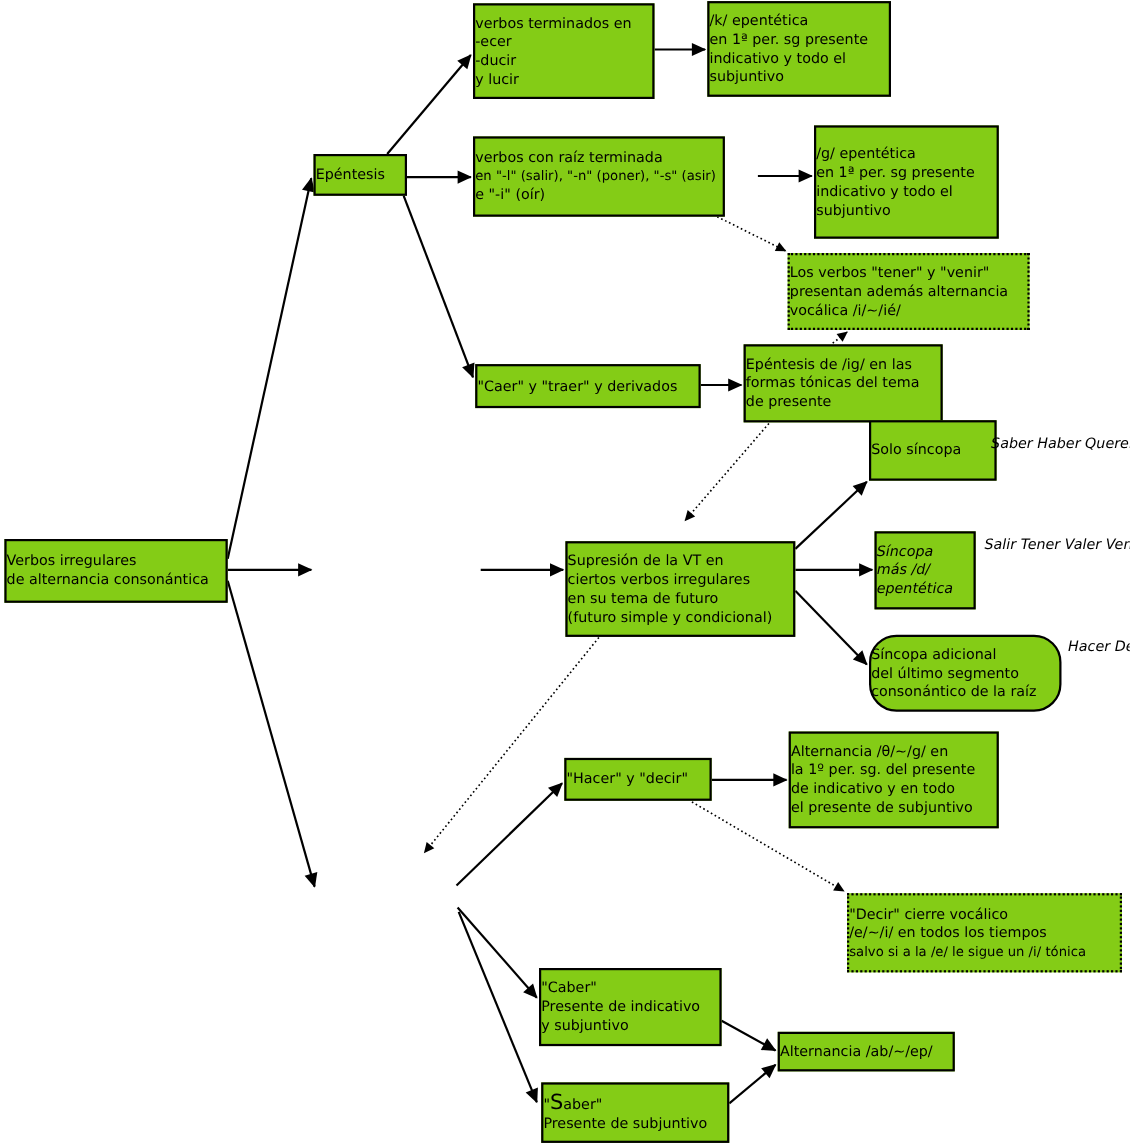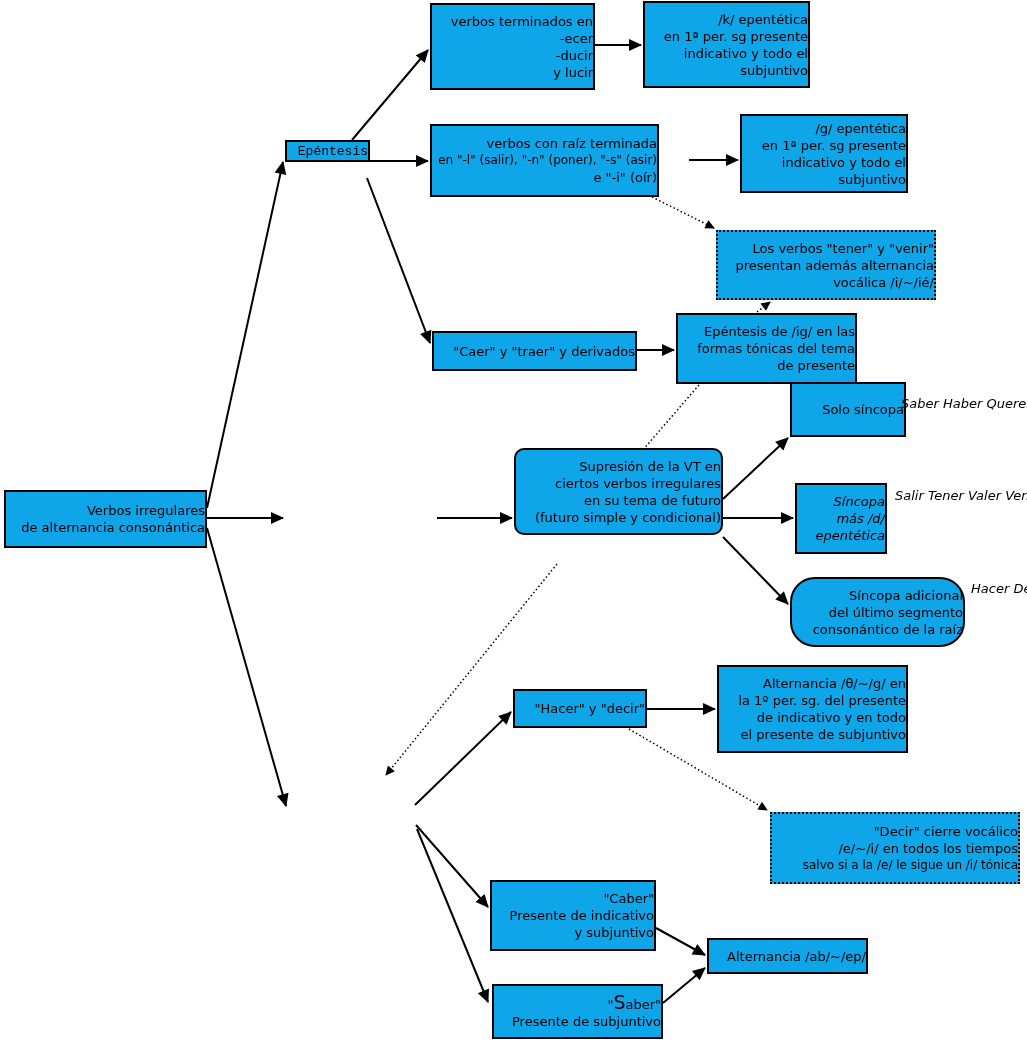--- a/index.html
+++ b/index.html
@@ -6,24 +6,24 @@
   #canvas{
     position:relative;
     width:1027px;height:1040px;
     background:#ffffff;
     font-family:"DejaVu Sans", sans-serif;
     color:#000;
   }
   #edges{position:absolute;left:0;top:0;z-index:1;}
   .node{
     position:absolute;z-index:2;
-    background:#0ea5e9;
+    background:#84cc16;
     border:2px solid #000;
     box-sizing:border-box;
-    display:flex;flex-direction:column;justify-content:center;align-items:flex-end;
+    display:flex;flex-direction:column;justify-content:center;align-items:flex-start;
     text-align:center;
     font-size:13px;line-height:17px;
     white-space:nowrap;
   }
   .node--dotted{border:2px dotted #000;}
   .node .line{display:block;}
   .tight{font-size:12px;}
   .verb-list{
     position:absolute;z-index:2;
     font-size:13px;line-height:16px;font-style:italic;
@@ -71,21 +71,21 @@
     <line class="dotted" x1="699" y1="385" x2="623" y2="473" marker-end="url(#arrow-sm)"></line>
     <line class="dotted" x1="557" y1="564" x2="386" y2="775" marker-end="url(#arrow-sm)"></line>
     <line class="dotted" x1="629" y1="729" x2="767" y2="810" marker-end="url(#arrow-sm)"></line>
   </svg>
 
   <div class="node" style="left:4px;top:490px;width:203px;height:58px;">
     <span class="line">Verbos irregulares</span>
     <span class="line">de alternancia consonántica</span>
   </div>
 
-  <div class="node" style="left:285px;top:140px;width:85px;height:22px;font-family:Liberation Mono, monospace;">
+  <div class="node" style="left:285px;top:140px;width:85px;height:38px;">
     <span class="line">Epéntesis</span>
   </div>
 
   <div class="node" style="left:430px;top:3px;width:165px;height:87px;">
     <span class="line">verbos terminados en</span>
     <span class="line">-ecer</span>
     <span class="line">-ducir</span>
     <span class="line">y lucir</span>
   </div>
 
@@ -95,21 +95,21 @@
     <span class="line">indicativo y todo el</span>
     <span class="line">subjuntivo</span>
   </div>
 
   <div class="node" style="left:430px;top:124px;width:229px;height:73px;">
     <span class="line">verbos con raíz terminada</span>
     <span class="line tight">en "-l" (salir), "-n" (poner), "-s" (asir)</span>
     <span class="line">e "-i" (oír)</span>
   </div>
 
-  <div class="node" style="left:740px;top:114px;width:168px;height:79px;">
+  <div class="node" style="left:740px;top:114px;width:168px;height:103px;">
     <span class="line">/g/ epentética</span>
     <span class="line">en 1ª per. sg presente</span>
     <span class="line">indicativo y todo el</span>
     <span class="line">subjuntivo</span>
   </div>
 
   <div class="node node--dotted" style="left:716px;top:230px;width:220px;height:70px;">
     <span class="line">Los verbos "tener" y "venir"</span>
     <span class="line">presentan además alternancia</span>
     <span class="line">vocálica /i/~/ié/</span>
@@ -119,21 +119,21 @@
     <span class="line">"Caer" y "traer" y derivados</span>
   </div>
 
   <div class="node" style="left:676px;top:313px;width:181px;height:71px;">
     <span class="line">Epéntesis de /ig/ en las</span>
     <span class="line">formas tónicas del tema</span>
     <span class="line">de presente</span>
   </div>
 
 
-  <div class="node" style="left:514px;top:448px;width:209px;height:87px;border-radius:10px;">
+  <div class="node" style="left:514px;top:492px;width:209px;height:87px;">
     <span class="line">Supresión de la VT en</span>
     <span class="line">ciertos verbos irregulares</span>
     <span class="line">en su tema de futuro</span>
     <span class="line">(futuro simple y condicional)</span>
   </div>
 
   <div class="node" style="left:790px;top:382px;width:116px;height:55px;">
     <span class="line">Solo síncopa</span>
   </div>
 

